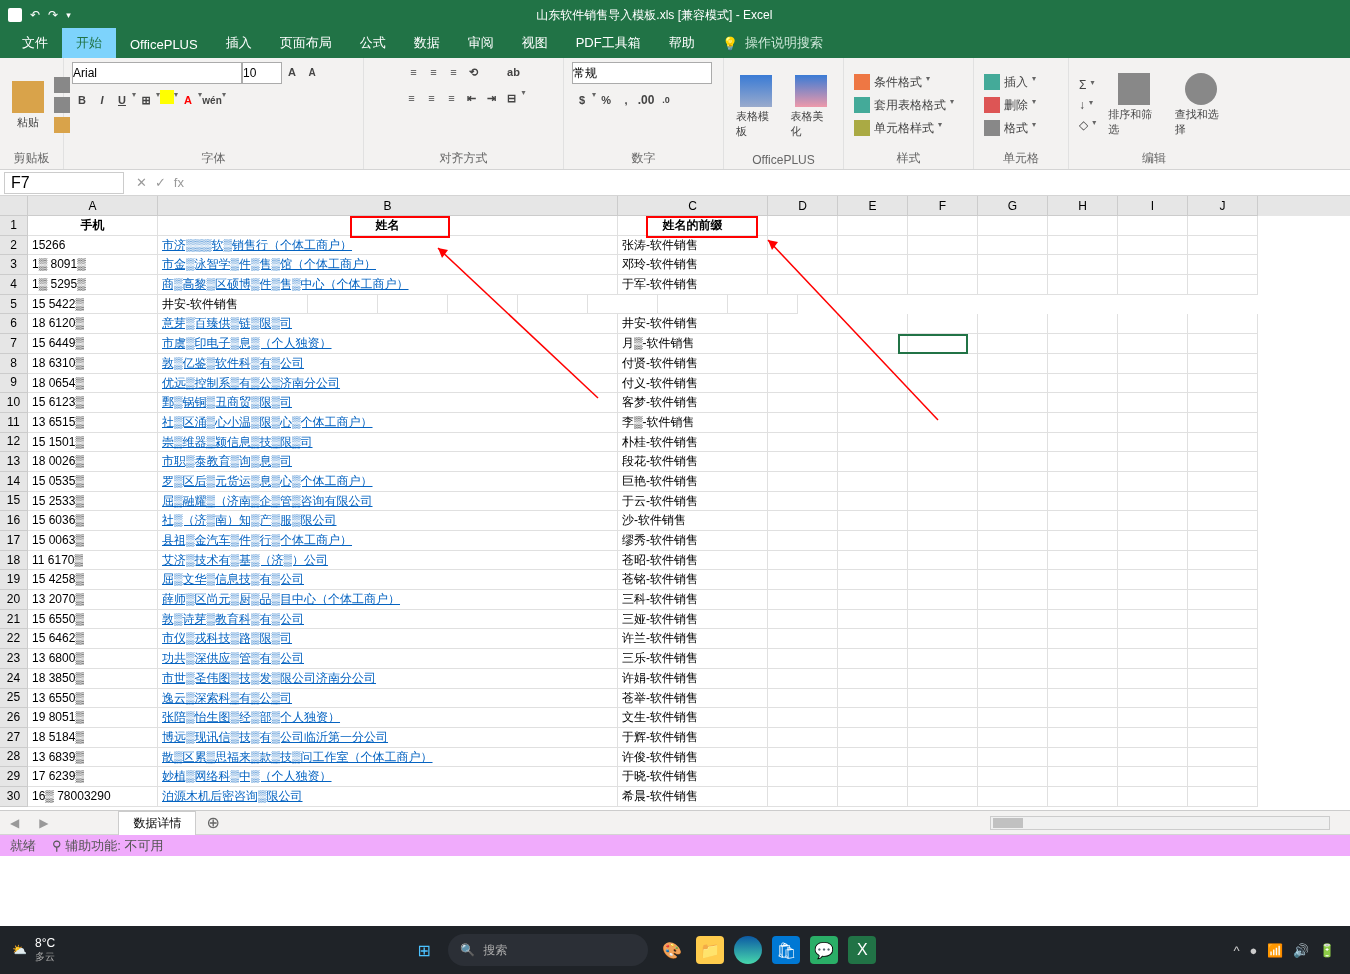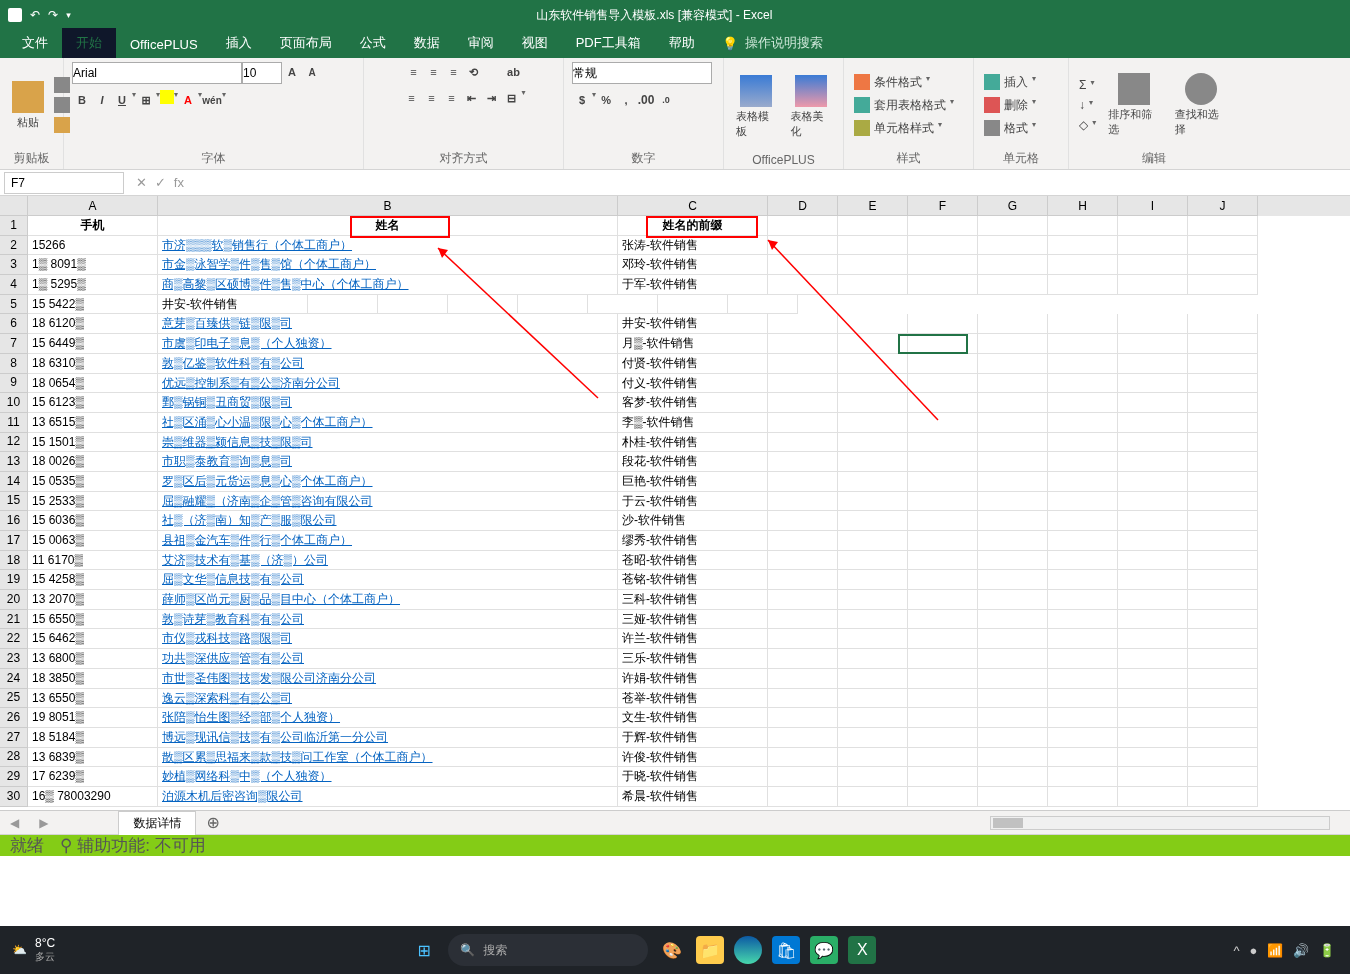--- a/index.html
+++ b/index.html
@@ -7,21 +7,21 @@
 
 
 .title-bar { height: 30px; background: #217346; display: flex; align-items: center; color: #fff; font-size: 12px; }
 .title-bar .qat { display: flex; gap: 8px; padding: 0 8px; align-items: center; }
 .title-bar .qat .ico { width: 14px; height: 14px; display: inline-block; }
 .title-bar .title { flex: 1; text-align: center; }
 
 
 .ribbon-tabs { height: 28px; background: #217346; display: flex; align-items: flex-end; padding-left: 8px; color: #fff; font-size: 13px; }
 .ribbon-tabs .tab { padding: 6px 14px; cursor: pointer; text-align: center; }
-.ribbon-tabs .tab.active { background: #0f172a; color: #217346; }
+.ribbon-tabs .tab.active { background: #7dd3fc; color: #217346; }
 .ribbon-tabs .tell-me { display: flex; align-items: center; gap: 6px; padding: 6px 14px; color: #cfe8da; }
 
 
 .ribbon { height: 112px; background: #f3f2f1; border-bottom: 1px solid #d4d4d4; display: flex; font-size: 11px; color: #444; }
 .ribbon .group { border-right: 1px solid #e1e1e1; padding: 4px 8px 2px 8px; display: flex; flex-direction: column; justify-content: space-between; }
 .ribbon .group-body { display: flex; align-items: center; gap: 6px; flex: 1; }
 .ribbon .group-label { text-align: center; font-size: 12px; color: #666; padding-top: 2px; }
 .ribbon .vcol { display: flex; flex-direction: column; gap: 4px; }
 .ribbon .big-btn { display: flex; flex-direction: column; align-items: center; gap: 2px; padding: 2px 4px; cursor: pointer; }
 .ribbon .ico16 { width: 16px; height: 16px; display: inline-block; background: #666; }
@@ -30,21 +30,21 @@
 .ribbon .font-name { width: 170px; height: 22px; }
 .ribbon .font-size { width: 40px; height: 22px; }
 .ribbon .btn-row { display: flex; gap: 0; }
 .ribbon .small-btn { width: 20px; height: 20px; display: flex; align-items: center; justify-content: center; cursor: pointer; font-weight: bold; }
 .ribbon .num-fmt { width: 140px; height: 22px; }
 .ribbon .menu-item { display: flex; align-items: flex-start; gap: 4px; font-size: 12px; padding: 1px 2px; cursor: pointer; white-space: nowrap; }
 .ribbon .tri { font-size: 8px; color: #666; }
 
 
 .formula-bar { height: 26px; border-bottom: 1px solid #d4d4d4; display: flex; align-items: center; background: #fff; }
-.name-box { width: 120px; height: 22px; border: 1px solid #ccc; margin: 0 4px; padding: 0 6px; font-size: 12px; display: flex; align-items: center; }
+.name-box { width: 120px; height: 22px; border: 1px solid #ccc; margin: 0 4px; padding: 0 6px; font-size: 16px; display: flex; align-items: center; }
 .fb-btns { display: flex; gap: 8px; padding: 0 8px; color: #999; font-size: 13px; }
 .fb-input { flex: 1; height: 22px; border: none; font-size: 12px; padding: 0 6px; }
 
 
 .sheet { position: relative; height: 614px; overflow: hidden; background: #fff; }
 .col-headers { height: 20px; display: flex; background: #e6e6e6; font-size: 12px; }
 .corner { width: 28px; border-right: 1px solid #ccc; border-bottom: 1px solid #ccc; background: #e6e6e6; }
 .col-h { border-right: 1px solid #ccc; border-bottom: 1px solid #ccc; text-align: center; line-height: 20px; background: #e6e6e6; }
 .colA { width: 130px; } .colB { width: 460px; } .colC { width: 150px; }
 .colD, .colE, .colF, .colG, .colH, .colI, .colJ { width: 70px; }
@@ -60,21 +60,21 @@
 
 
 .sheet-tabs { height: 24px; border-top: 1px solid #ccc; display: flex; align-items: center; background: #f3f2f1; font-size: 12px; position:relative; }
 .sheet-tabs .nav { padding: 0 10px; color: #999; }
 .sheet-tabs .stab { padding: 3px 14px; background: #fff; border: 1px solid #ccc; border-bottom: none; margin-left: 60px; }
 .sheet-tabs .add { padding: 0 10px; color: #666; font-size: 16px; }
 .hscroll { position:absolute; right:20px; bottom:4px; width:340px; height:14px; background:#f0f0f0; border:1px solid #ccc; }
 .hscroll .thumb { position:absolute; left:2px; top:1px; width:30px; height:10px; background:#c1c1c1; }
 
 
-.status-bar { height: 22px; background: #84cc16; border-top: 1px solid #d4d4d4; display: flex; align-items: center; font-size: 17px; padding: 0 10px; gap: 16px; color: #555; }
+.status-bar { height: 22px; background: #f0abfc; border-top: 1px solid #d4d4d4; display: flex; align-items: center; font-size: 13px; padding: 0 10px; gap: 16px; color: #555; }
 
 
 .taskbar { position: absolute; bottom: 0; left: 0; right: 0; height: 48px; background: #1f2328; display: flex; align-items: center; color: #fff; font-size: 12px; }
 .taskbar .weather { display: flex; align-items: center; gap: 8px; padding: 0 12px; }
 .taskbar .center { flex: 1; display: flex; justify-content: center; align-items: center; gap: 10px; }
 .taskbar .search-box { width: 200px; height: 32px; background: #2b2f36; border-radius: 16px; display: flex; align-items: center; padding: 0 12px; gap: 8px; color: #aaa; }
 .taskbar .ticon { width: 28px; height: 28px; border-radius: 4px; display: flex; align-items: center; justify-content: center; font-size: 16px; }
 .taskbar .tray { display: flex; gap: 10px; padding: 0 14px; font-size: 13px; color:#ccc; }
 </style>
 </head>

